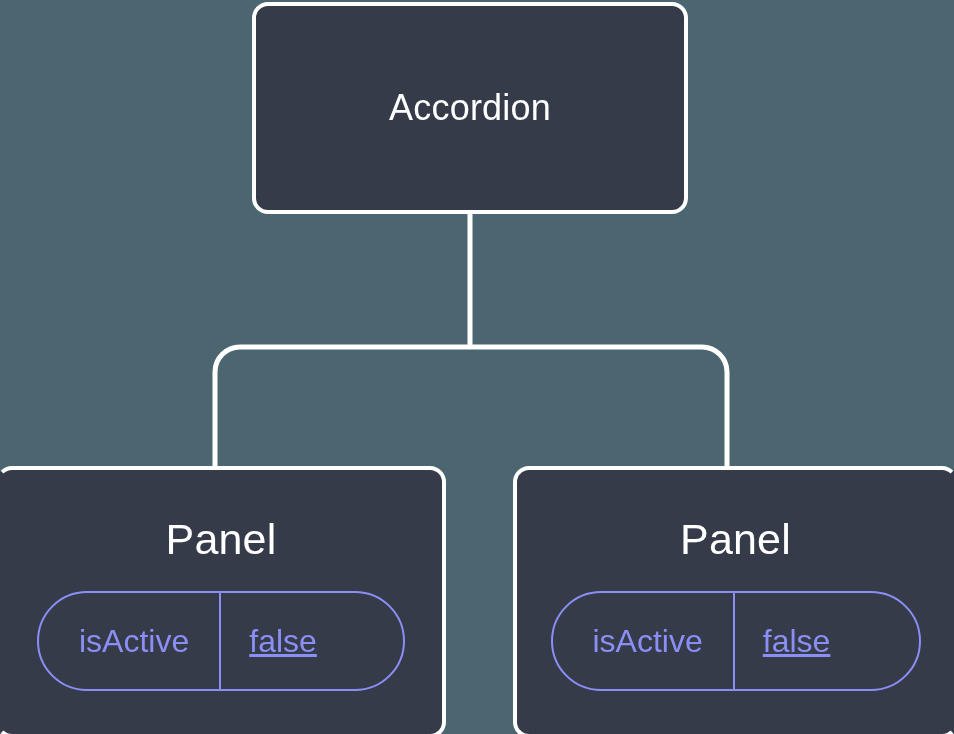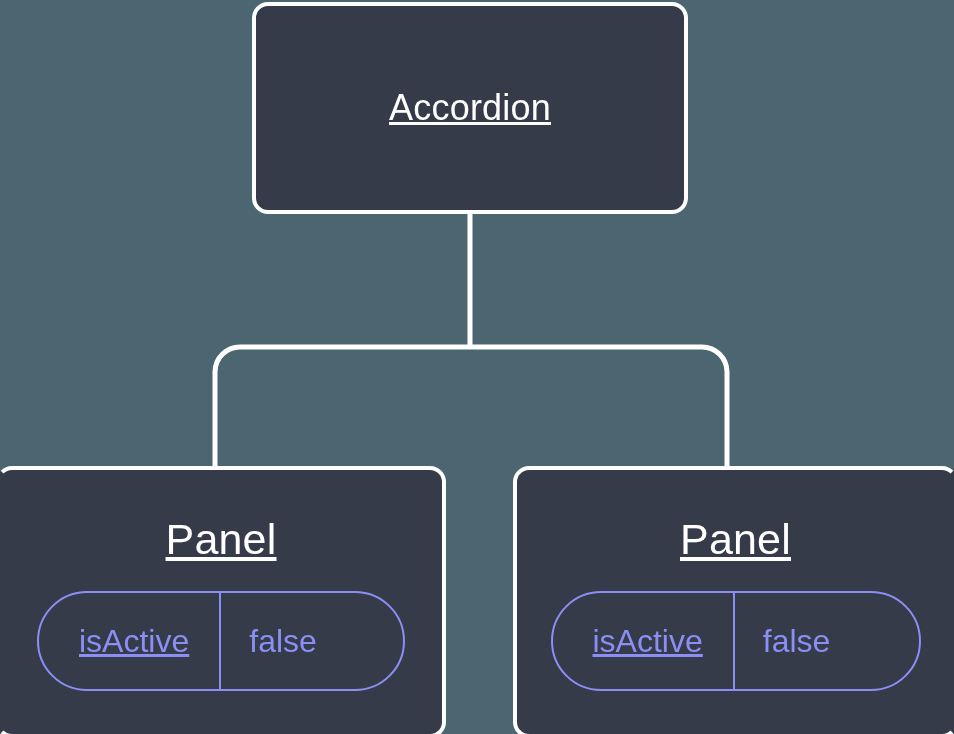--- a/index.html
+++ b/index.html
@@ -43,21 +43,20 @@
     display: flex;
     flex-direction: column;
     align-items: center;
   }
 
   .node-title {
     color: #ffffff;
     font-weight: 400;
     letter-spacing: 0.2px;
     white-space: nowrap;
-    text-decoration: underline;
   }
 
   
   #node-accordion {
     left: 252px;
     top: 2px;
     width: 436px;
     height: 212px;
     justify-content: center;
   }
@@ -107,24 +106,24 @@
     justify-content: center;
     font-size: 32px;
     line-height: 1;
     color: #8b8ff5;
     white-space: nowrap;
     box-sizing: border-box;
   }
   .prop-name {
     padding: 0 30px 0 40px;
     border-right: 2px solid #8b8ff5;
-    text-decoration: underline;
   }
   .prop-value {
     padding: 0 40px 0 28px;
+    text-decoration: underline;
   }
 
   #node-panel-0 .prop-pill { width: 368px; }
   #node-panel-1 .prop-pill { width: 370px; }
 </style>
 </head>
 <body>
 
 <div id="diagram-root">
 

